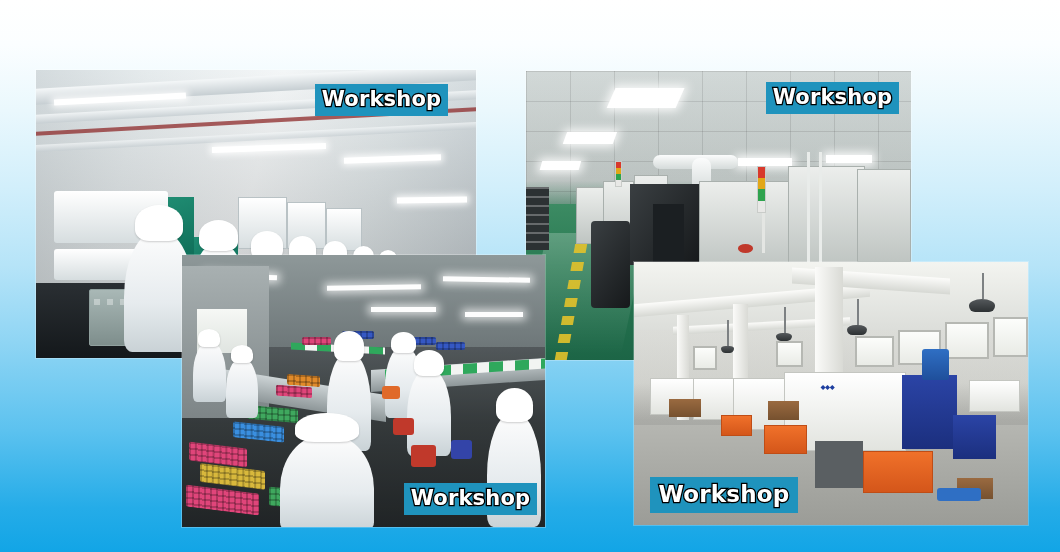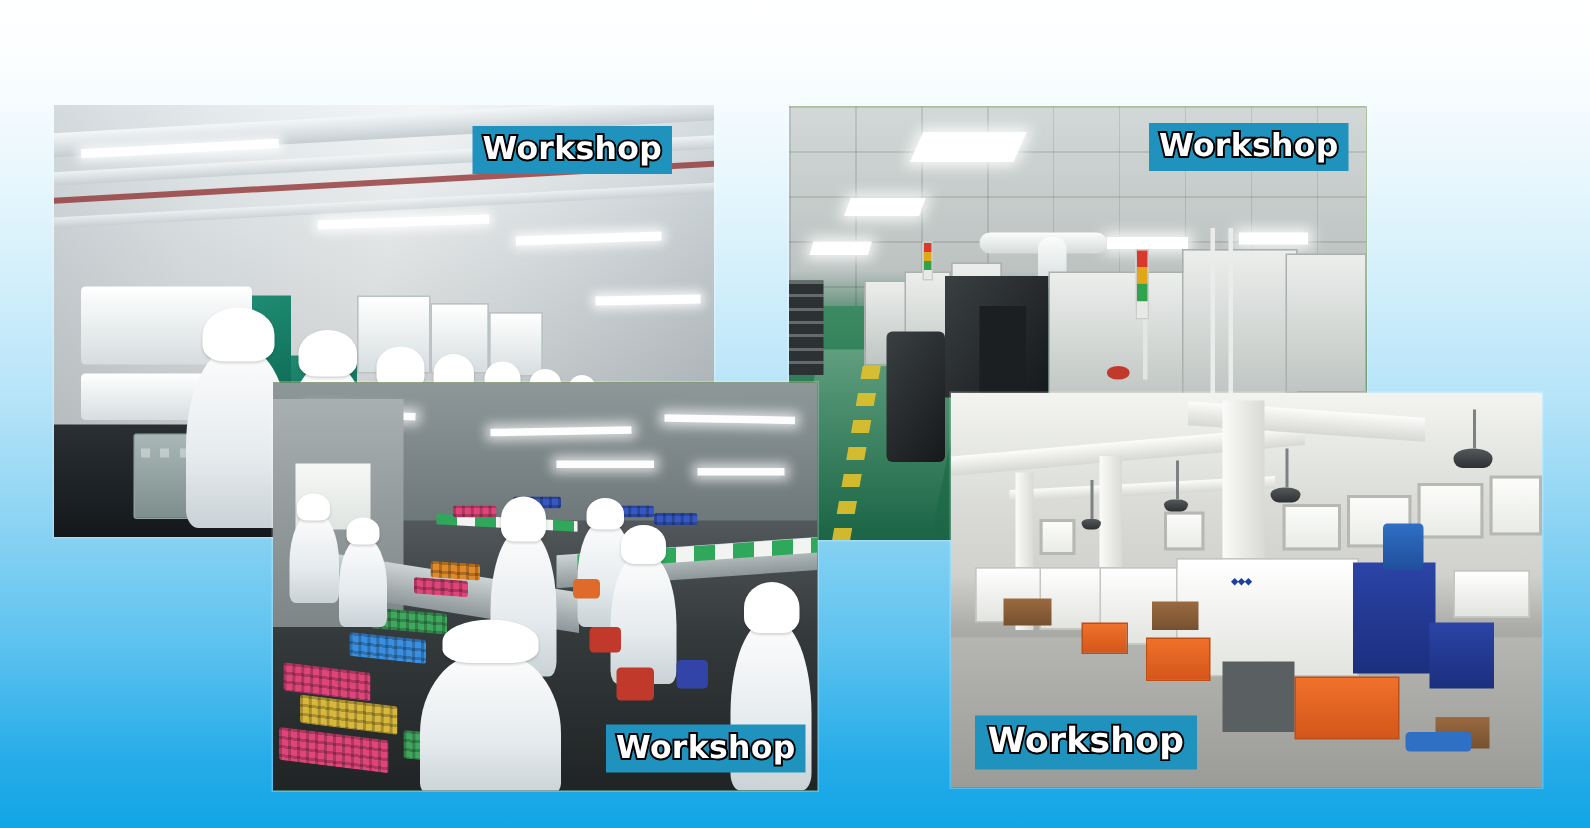--- a/index.html
+++ b/index.html
@@ -18,21 +18,21 @@
         #25ace8 92%,
         #12a5e6 100%);
     position:relative;
   }
   #stage { position:absolute; inset:0; }
 
   
   .photo {
     position:absolute;
     overflow:hidden;
-    background:#4d7c0f;
+    background:#fde047;
     box-shadow:0 0 0 1px rgba(255,255,255,.25);
     padding-left:14px;
   }
   .photo .scene { position:absolute; inset:0; }
 
   
   .badge {
     position:absolute;
     background:#1f93bd;
     display:flex;

